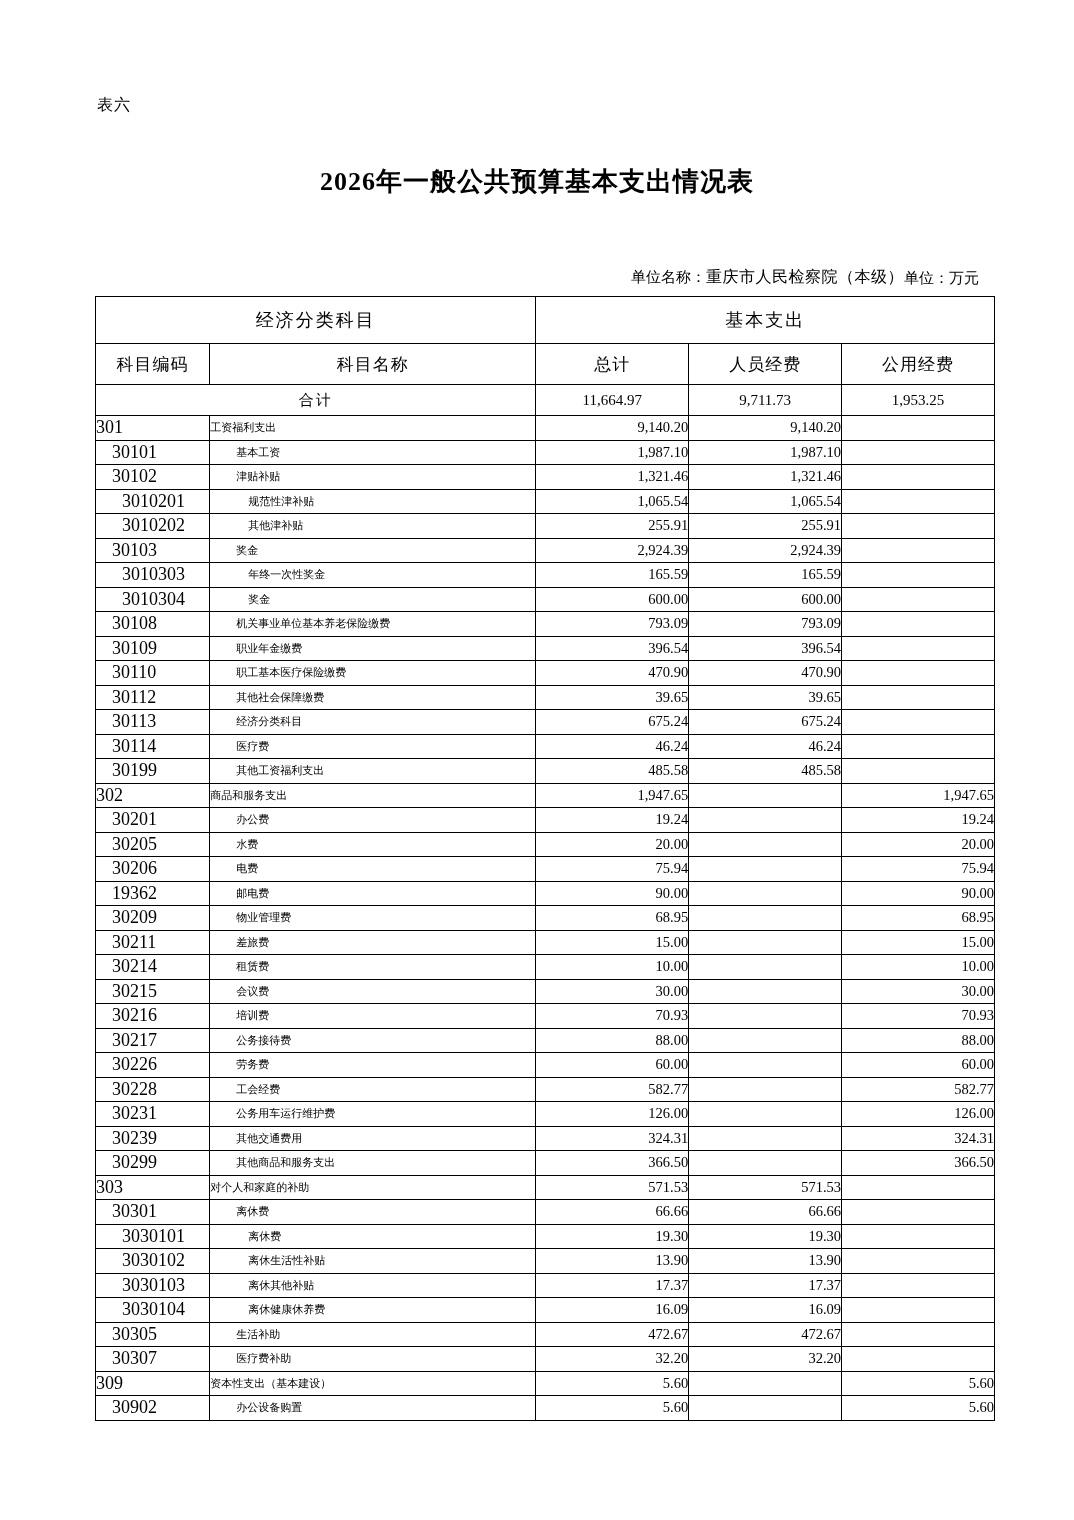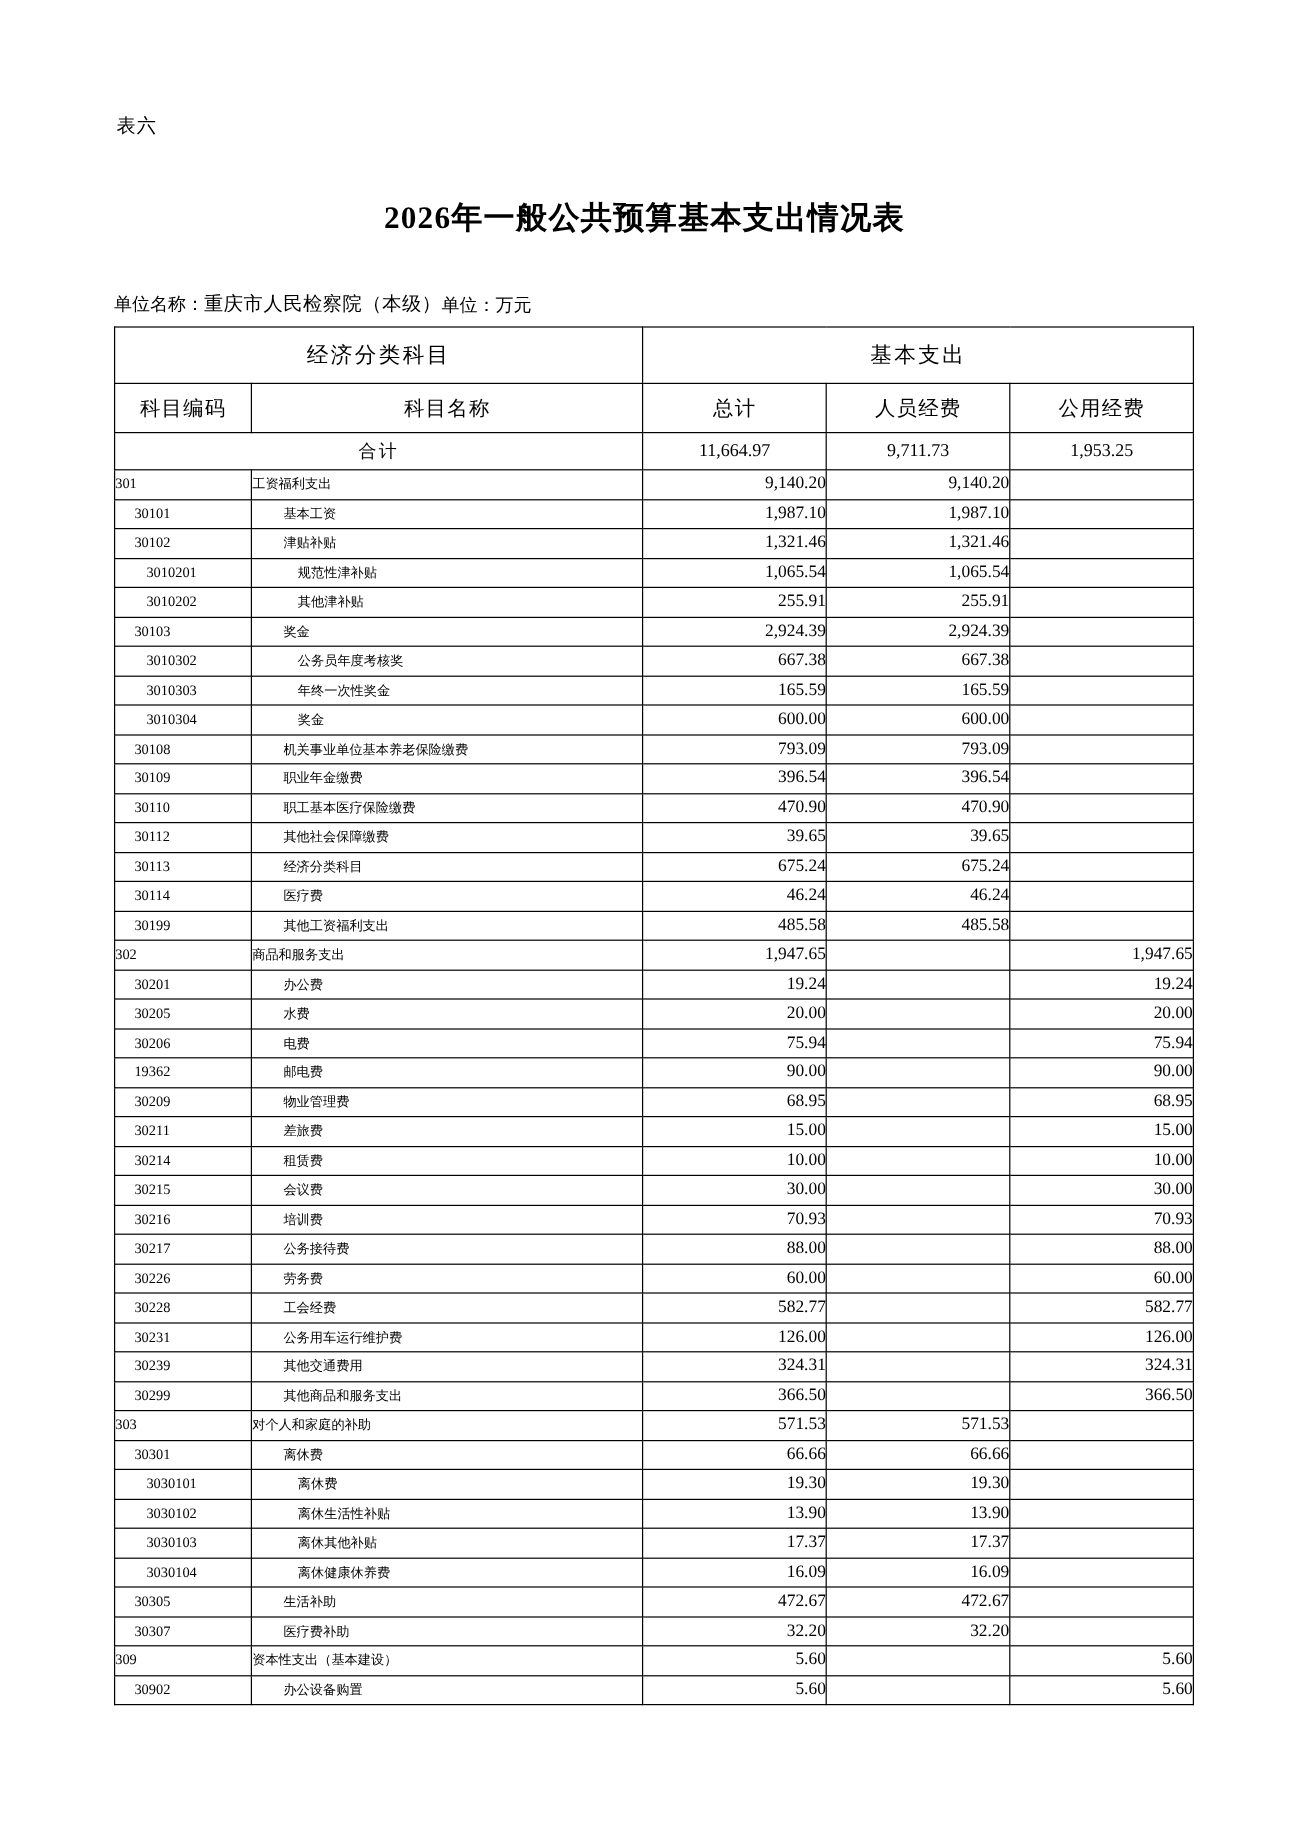--- a/index.html
+++ b/index.html
@@ -30,23 +30,23 @@
   .doc-title {
     text-align: center;
     font-size: 26px;
     font-weight: bold;
     letter-spacing: 1px;
     margin-top: 48px;
     margin-bottom: 0;
   }
   .meta-row {
     display: flex;
-    justify-content: flex-start;
+    justify-content: flex-end;
     align-items: flex-end;
-    margin-top: 44px;
+    margin-top: 68px;
     margin-bottom: 8px;
     font-size: 15px;
   }
   .meta-left {
     font-size: 15px;
   }
   .meta-left .unit-name {
     font-size: 16px;
     letter-spacing: 0.5px;
   }
@@ -85,21 +85,21 @@
   }
   .row-total .c-name {
     text-align: center;
     letter-spacing: 2px;
   }
   tbody tr td {
     height: 23.5px;
   }
   .c-code {
     padding-left: 6px;
-    font-size: 12px;
+    font-size: 18px;
   }
   .c-code.lvl2 { padding-left: 16px; }
   .c-code.lvl3 { padding-left: 26px; }
   .c-name {
     padding-left: 14px;
     font-size: 11px;
   }
   .c-name.lvl2 { padding-left: 26px; }
   .c-name.lvl3 { padding-left: 38px; }
   .num {
@@ -191,27 +191,20 @@
           <td class="num"></td>
         </tr>
         <tr>
           <td class="c-code lvl2">30103</td>
           <td class="c-name lvl2">奖金</td>
           <td class="num">2,924.39</td>
           <td class="num">2,924.39</td>
           <td class="num"></td>
         </tr>
         <tr>
-          <td class="c-code lvl3">3010302</td>
-          <td class="c-name lvl3">公务员年度考核奖</td>
-          <td class="num">667.38</td>
-          <td class="num">667.38</td>
-          <td class="num"></td>
-        </tr>
-        <tr>
           <td class="c-code lvl3">3010303</td>
           <td class="c-name lvl3">年终一次性奖金</td>
           <td class="num">165.59</td>
           <td class="num">165.59</td>
           <td class="num"></td>
         </tr>
         <tr>
           <td class="c-code lvl3">3010304</td>
           <td class="c-name lvl3">奖金</td>
           <td class="num">600.00</td>

